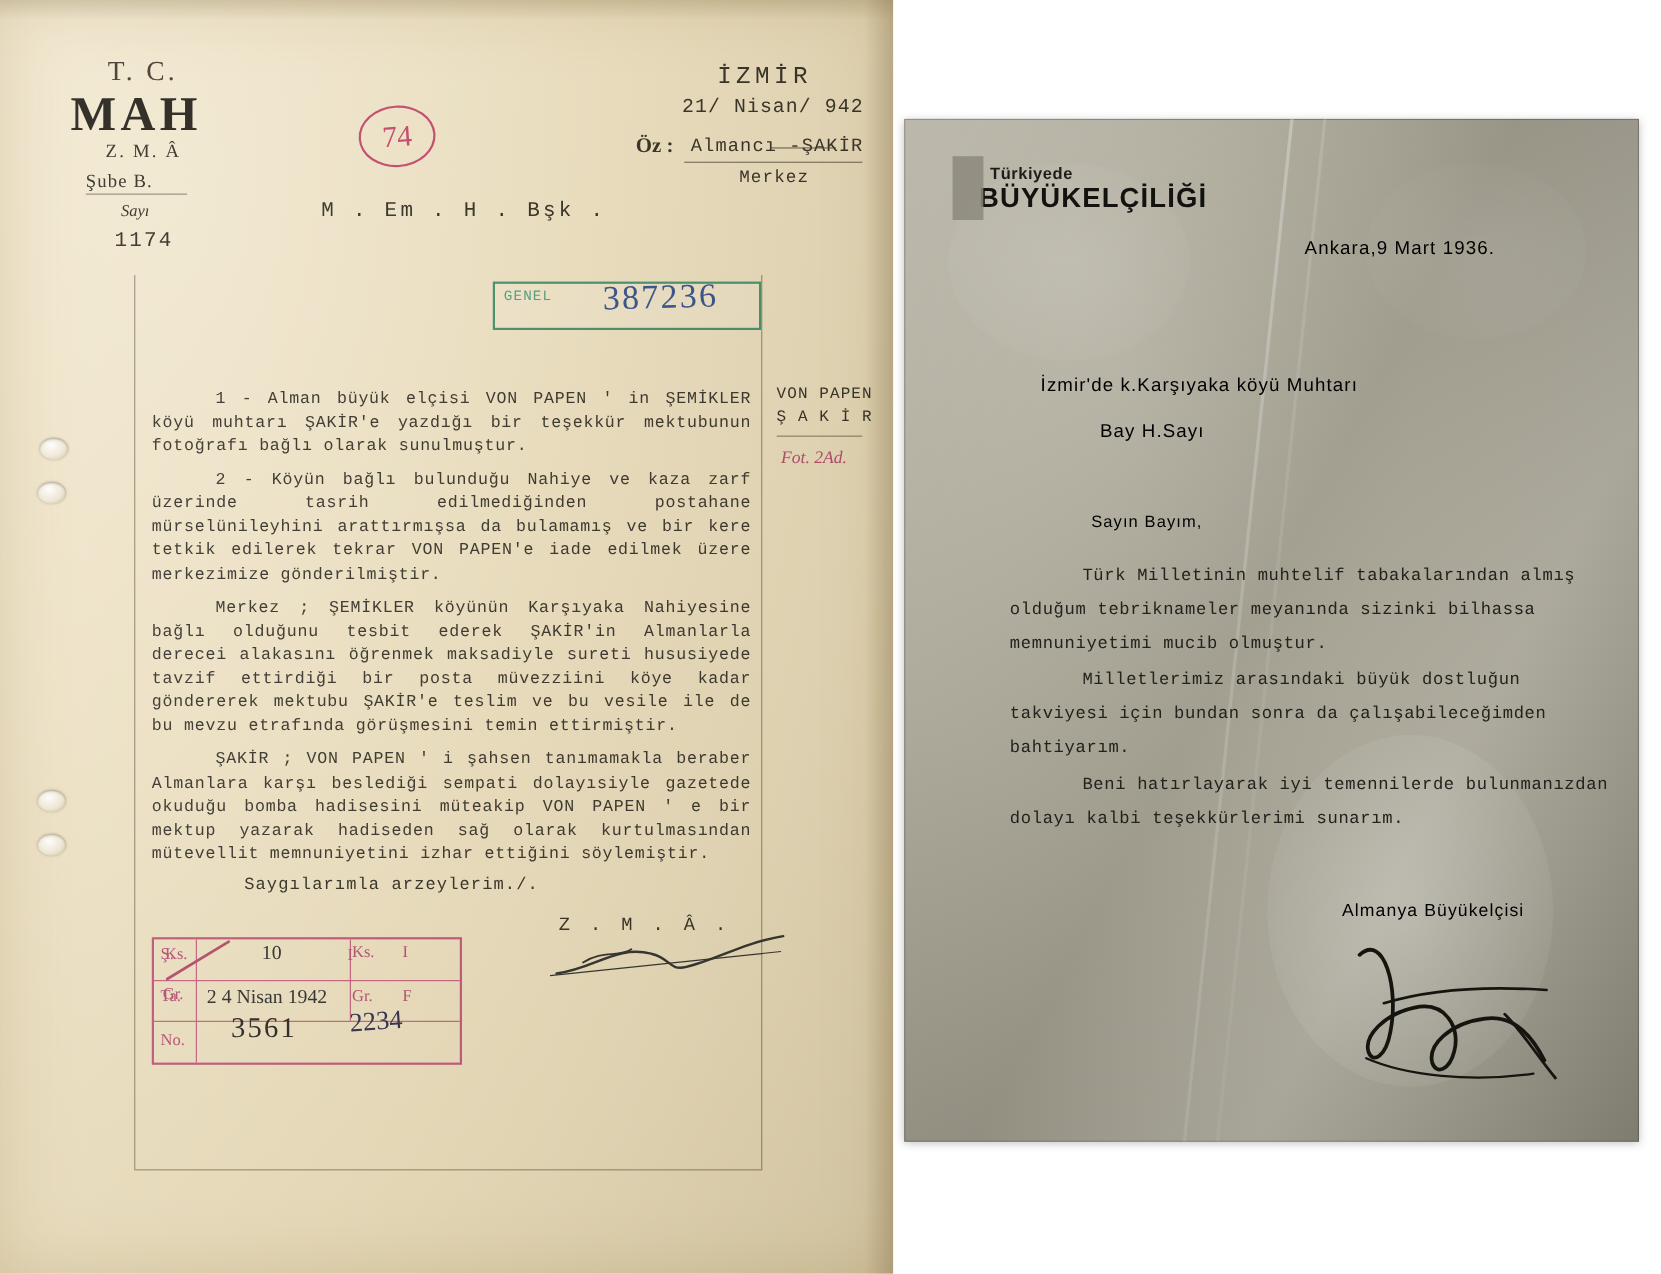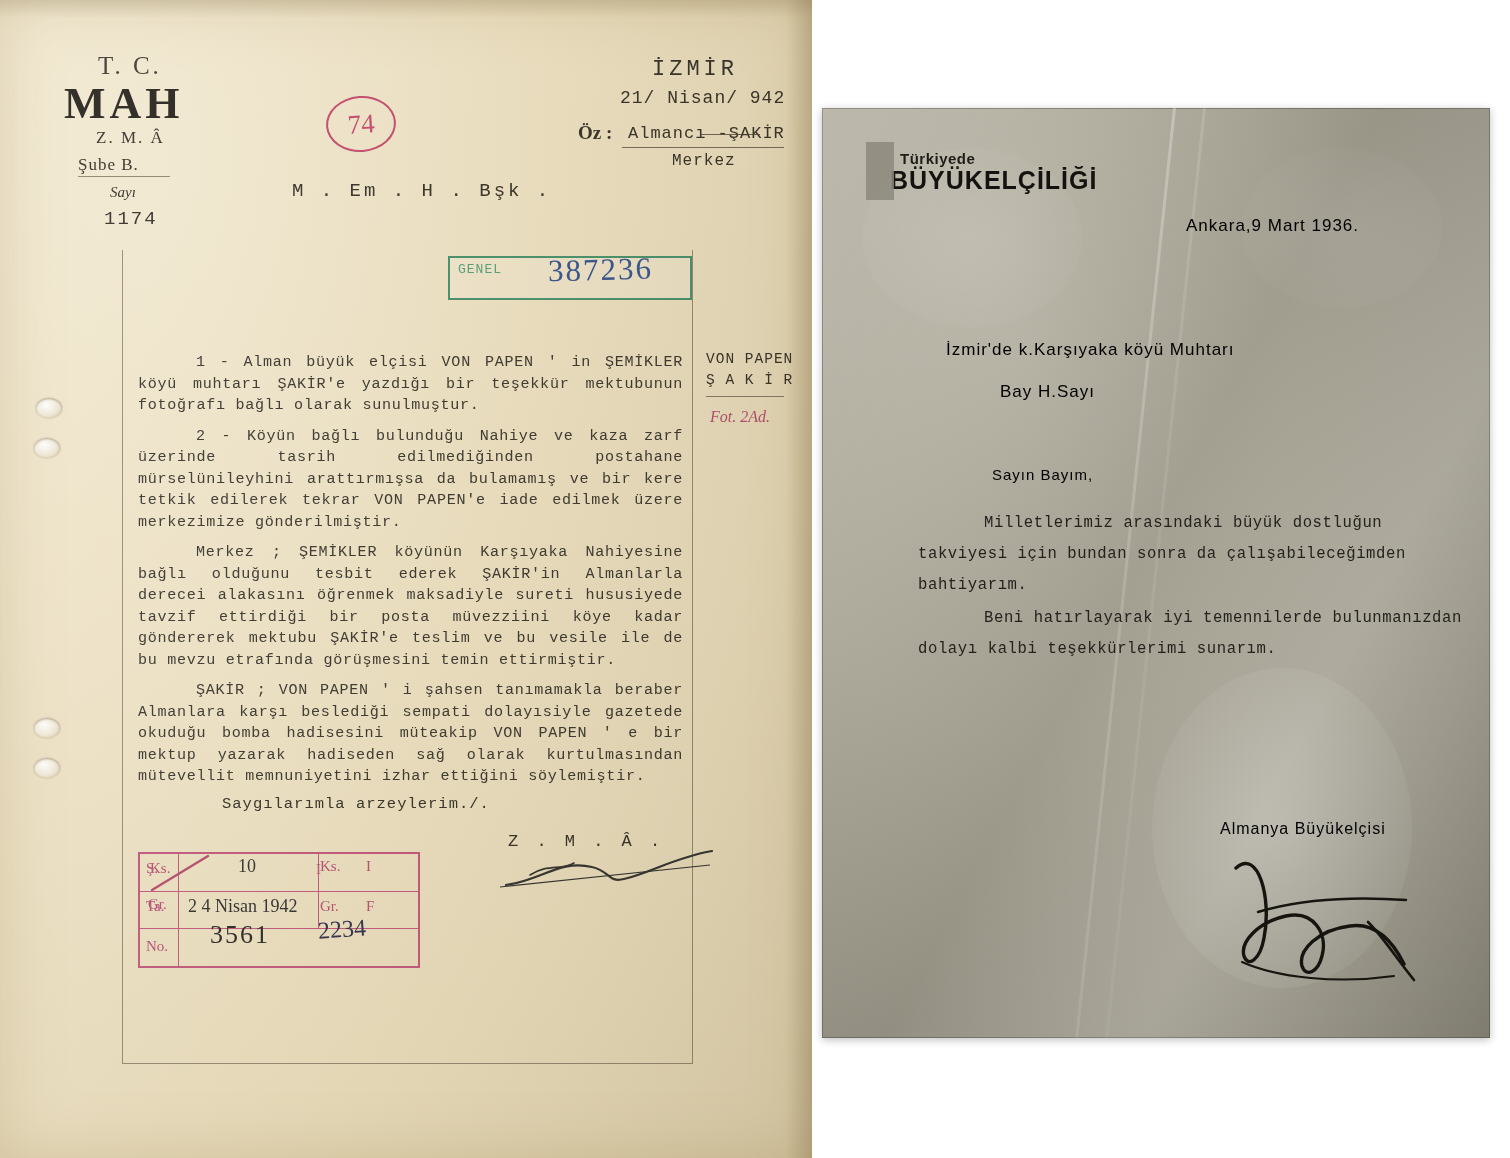--- a/index.html
+++ b/index.html
@@ -567,20 +567,21 @@
 
   <div class="r-lh-mask"></div>
   <div class="r-letterhead1">Türkiyede</div>
   <div class="r-letterhead2">BÜYÜKELÇİLİĞİ</div>
   <div class="r-date">Ankara,9 Mart 1936.</div>
   <div class="r-to1">İzmir'de k.Karşıyaka köyü Muhtarı</div>
   <div class="r-to2">Bay H.Sayı</div>
   <div class="r-salut">Sayın Bayım,</div>
 
   <div class="r-body">
+    <div class="r-para">Türk Milletinin muhtelif tabakalarından almış olduğum tebriknameler meyanında sizinki bilhassa memnuniyetimi mucib olmuştur.</div>
     <div class="r-para">Milletlerimiz arasındaki büyük dostluğun takviyesi için bundan sonra da çalışabileceğimden bahtiyarım.</div>
     <div class="r-para">Beni hatırlayarak iyi temennilerde bulunmanızdan dolayı kalbi teşekkürlerimi sunarım.</div>
   </div>
 
   <div class="r-sign-lbl">Almanya Büyükelçisi</div>
   <svg class="r-signature" viewBox="0 0 220 150">
     <path d="M18 30 C 40 10, 54 60, 46 100 C 42 122, 30 130, 26 118 C 22 104, 40 84, 68 78
              C 96 72, 110 96, 104 118 C 100 134, 88 140, 84 128 C 80 112, 100 92, 132 88
              C 160 84, 176 106, 186 126" fill="none" stroke="#15140f" stroke-width="3.4" stroke-linecap="round" stroke-linejoin="round"></path>
     <path d="M40 74 C 80 62, 130 58, 188 62" fill="none" stroke="#15140f" stroke-width="2.4" stroke-linecap="round"></path>

